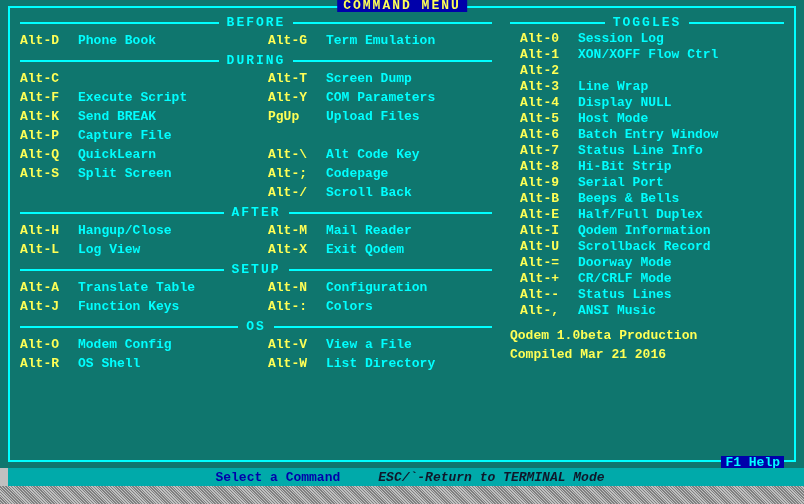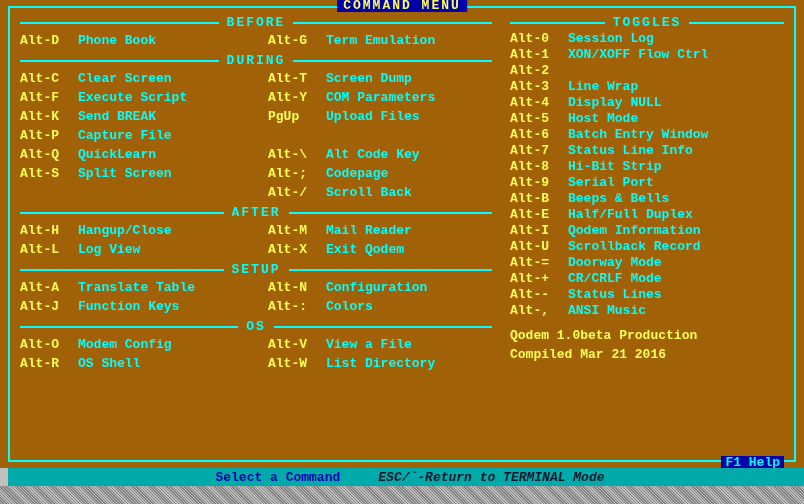--- a/index.html
+++ b/index.html
@@ -7,21 +7,21 @@
     background: #c0c0c0;
     font-family: "Courier New", monospace;
     font-size: 13px;
     line-height: 1.0;
     width: 804px;
     height: 504px;
     overflow: hidden;
     position: relative;
   }
   .screen {
-    background: #a16207;
+    background: #0f766e;
     width: 804px;
     height: 468px;
     position: relative;
     padding: 6px 8px;
   }
   
   .outer-border {
     border: 2px solid #00ffff;
     height: 456px;
     position: relative;
@@ -88,21 +88,21 @@
   .desc {
     color: #00ffff;
     font-weight: bold;
     flex: 1;
   }
   .dualcol {
     display: flex;
   }
   .dualcol .colL { flex: 0 0 248px; }
   .dualcol .colR { flex: 1; }
-  .right .key { width: 58px; }
+  .right .key { width: 58px; margin-left: 10px; }
   .verinfo {
     color: #ffff55;
     font-weight: bold;
     margin-top: 10px;
     line-height: 1.45;
   }
   .statusbar {
     position: absolute;
     bottom: 18px;
     left: 8px;
@@ -159,21 +159,20 @@
           <div class="section">
             <div class="sec-title">
               <span class="line"></span>
               <span class="lbl">DURING</span>
               <span class="line"></span>
             </div>
             <div class="dualcol">
               <div class="colL">
                 <div class="row">
                   <span class="key">Alt-C</span>
-                  <span class="desc">Clear Screen</span>
                 </div>
               </div>
               <div class="colR">
                 <div class="row">
                   <span class="key">Alt-T</span>
                   <span class="desc">Screen Dump</span>
                 </div>
               </div>
             </div>
             <div class="dualcol">

